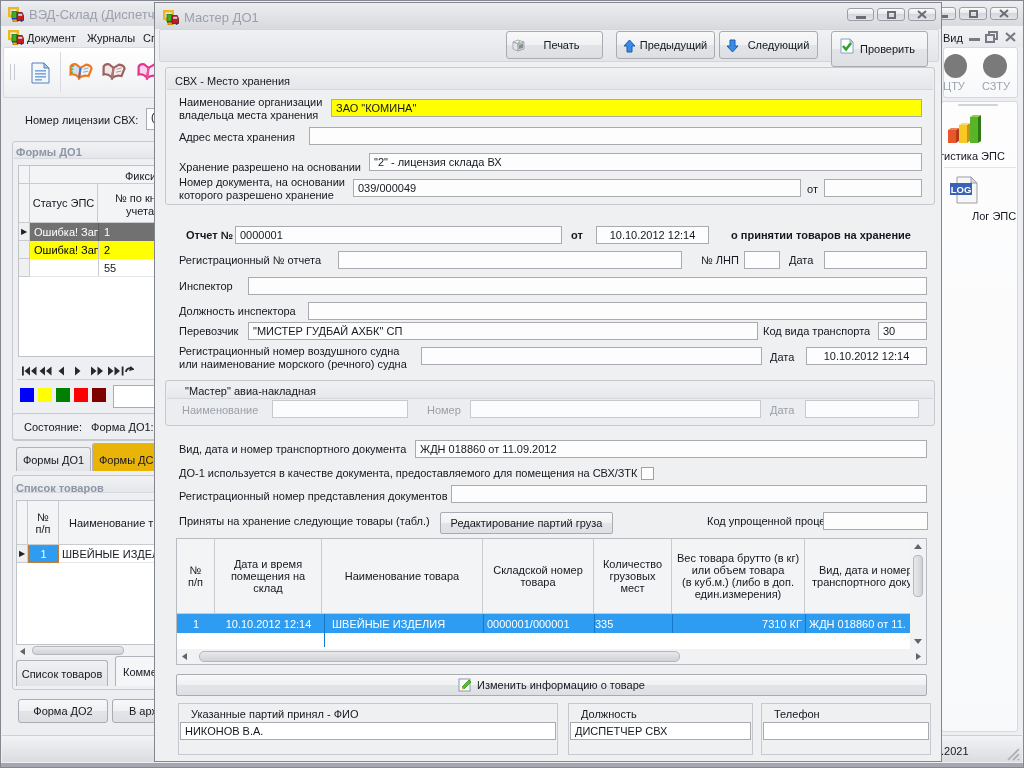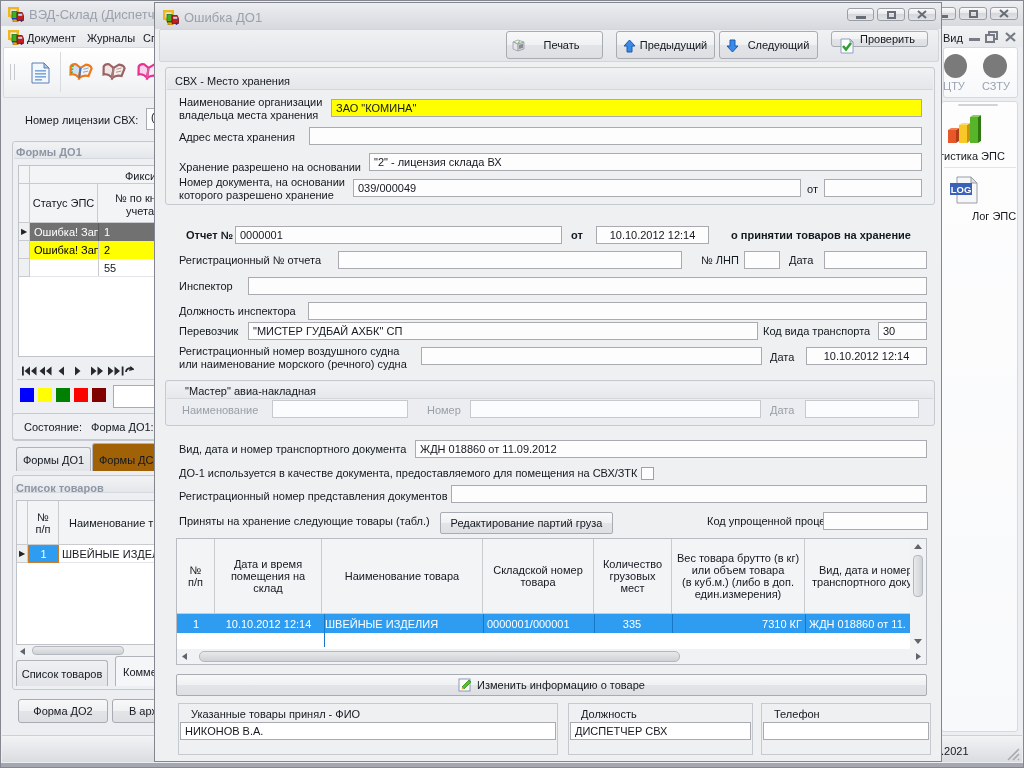--- a/index.html
+++ b/index.html
@@ -155,21 +155,21 @@
 <div class="abs" style="left:38px;top:388px;width:14px;height:14px;background:#ffff00;"></div>
 <div class="abs" style="left:56px;top:388px;width:14px;height:14px;background:#008000;"></div>
 <div class="abs" style="left:74px;top:388px;width:14px;height:14px;background:#ff0000;"></div>
 <div class="abs" style="left:92px;top:388px;width:14px;height:14px;background:#800000;"></div>
 <div class="inp" style="left:113px;top:385px;width:45px;height:23px;background:#fff;"></div>
 
 <div class="abs" style="left:12px;top:413px;width:286px;height:27px;border:1px solid #c6cad0;border-radius:3px;background:#edeff2;"></div>
 <div class="lbl" style="left:24px;top:421px;">Состояние:&nbsp;&nbsp;&nbsp;Форма ДО1:</div>
 
 <div class="abs" style="left:16px;top:447px;width:75px;height:24px;border:1px solid #b0b3ba;border-bottom:none;border-radius:3px 3px 0 0;background:linear-gradient(#eef0f2,#e2e4e8);text-align:center;padding-top:6px;font-size:11px;">Формы ДО1</div>
-<div class="abs" style="left:92px;top:443px;width:66px;height:28px;border:1px solid #b0b3ba;border-bottom:none;border-radius:3px 3px 0 0;background:#a16207;text-align:left;padding:10px 0 0 6px;font-size:11px;white-space:nowrap;overflow:hidden;">Формы ДС</div>
+<div class="abs" style="left:92px;top:443px;width:66px;height:28px;border:1px solid #b0b3ba;border-bottom:none;border-radius:3px 3px 0 0;background:#eab308;text-align:left;padding:10px 0 0 6px;font-size:11px;white-space:nowrap;overflow:hidden;">Формы ДС</div>
 
 <div class="grp" style="left:12px;top:475px;width:286px;height:215px;background:#edeff2;">
   <div class="abs" style="left:1px;right:1px;top:1px;height:16px;background:linear-gradient(#f1f2f4,#e4e7ea);border-bottom:1px solid #d6d9dd;border-radius:3px 3px 0 0;"></div>
 </div>
 <div class="lbl gr-lbl" style="left:16px;top:482px;">Список товаров</div>
 
 <div class="abs" style="left:16px;top:500px;width:282px;height:145px;background:#fff;border:1px solid #c0c3c8;border-right:none;overflow:hidden;">
   <div class="hcell" style="left:0;top:0;width:11px;height:44px;"></div>
   <div class="hcell" style="left:11px;top:0;width:31px;height:44px;">№<br>п/п</div>
   <div class="hcell" style="left:42px;top:0;right:0;height:44px;border-right:none;justify-content:flex-start;padding-left:10px;">Наименование т</div>
@@ -237,21 +237,21 @@
   <svg class="abs" style="left:8px;top:6px;" width="16" height="16" viewBox="0 0 16 16">
       <rect x="1.2" y="2.2" width="8.6" height="7.6" fill="none" stroke="#f0b71c" stroke-width="2.4"></rect>
       <path d="M1 10 l2 2 h2 l-1.5 -2 z" fill="#f0b71c"></path>
       <rect x="4" y="5.5" width="5" height="7" fill="#3fae22" stroke="#1e7a10" stroke-width="0.8"></rect>
       <rect x="4" y="12" width="6" height="1.8" fill="#1a3fd4"></rect>
       <path d="M5 13.5 h5 v2.5 h-5 z" fill="#e8a818" stroke="#a87808" stroke-width="0.8"></path>
       <path d="M9 6.5 h5.2 l1.3 3 v5 h-6.5 z" fill="#c41e1e" stroke="#7a0f0f" stroke-width="0.8"></path>
       <rect x="10.2" y="7.8" width="4" height="2" fill="#bcdcf8"></rect>
       <circle cx="13.5" cy="14.8" r="1.1" fill="#1a2f9a"></circle>
     </svg>
-  <div class="abs titletext" style="left:29px;top:7px;">Ошибка ДО1</div>
+  <div class="abs titletext" style="left:29px;top:7px;">Мастер ДО1</div>
   <div class="caps" style="left:692px;top:5px;gap:3px;">
     <div class="capbtn" style="width:27px;">
         <div style="position:absolute;left:8px;top:7px;width:10px;height:3px;background:#676c75;"></div>
       </div>
     <div class="capbtn">
         <div style="width:9px;height:8px;border:2px solid #676c75;"></div>
       </div>
     <div class="capbtn">
         <svg width="10" height="9">
           <path d="M1 1 L9 8 M9 1 L1 8" stroke="#676c75" stroke-width="2"></path>
@@ -275,21 +275,21 @@
         <path d="M6.5 1 L12 7 H9 V13 H4 V7 H1 Z" fill="#3b8ae8" stroke="#1a5cb0"></path>
       </svg>
     <span style="margin-left:16px;">Предыдущий</span>
     </div>
   <div class="btn" style="left:564px;top:28px;width:99px;height:28px;">
     <svg class="abs" style="left:6px;top:7px;" width="13" height="14" viewBox="0 0 13 14">
         <path d="M6.5 13 L12 7 H9 V1 H4 V7 H1 Z" fill="#3b8ae8" stroke="#1a5cb0"></path>
       </svg>
     <span style="margin-left:20px;">Следующий</span>
     </div>
-  <div class="btn" style="left:676px;top:28px;width:97px;height:16px;">
+  <div class="btn" style="left:676px;top:28px;width:97px;height:36px;">
     <svg class="abs" style="left:8px;top:6px;" width="14" height="16" viewBox="0 0 14 16">
         <path d="M1 1 h9 l3 3 v11 h-12 z" fill="#fff" stroke="#8aa0c0"></path>
         <path d="M10 1 l3 3 h-3 z" fill="#d8e0ea" stroke="#8aa0c0"></path>
         <path d="M3 8 l3 3.5 l5 -6.5" fill="none" stroke="#2ca32c" stroke-width="2.6"></path>
       </svg>
     <span style="margin-left:16px;">Проверить</span>
     </div>
 
   <div class="grp" style="left:10px;top:64px;width:770px;height:138px;background:#eef0f2;">
     <div class="abs" style="left:1px;right:1px;top:1px;height:21px;background:linear-gradient(#f0f1f3,#e4e6ea);border-bottom:1px solid #d4d7dc;border-radius:3px 3px 0 0;"></div>
@@ -367,23 +367,23 @@
     <div class="hcell" style="left:306px;top:0;width:111px;height:75px;">Складской номер<br>товара</div>
     <div class="hcell" style="left:495px;top:0;width:133px;height:75px;">Вес товара брутто (в кг)<br>или объем товара<br>(в куб.м.) (либо в доп.<br>един.измерения)</div>
     <div class="hcell" style="left:417px;top:0;width:78px;height:75px;">Количество<br>грузовых<br>мест</div>
     <div class="hcell" style="left:628px;top:0;width:105px;height:75px;border-right:none;overflow:hidden;">
         <div style="position:absolute;left:0;top:25px;width:200px;text-align:left;white-space:nowrap;"><span style="margin-left:14px;">Вид, дата и номер</span><br><span style="margin-left:7px;">транспортного документа</span></div>
       </div>
 
     <div class="abs" style="left:0;top:75px;width:733px;height:19px;background:#2e9cf0;color:#fff;font-size:11px;">
       <span class="abs" style="left:0;top:4px;width:38px;text-align:center;">1</span>
       <span class="abs" style="left:38px;top:4px;width:107px;text-align:center;">10.10.2012 12:14</span>
-      <span class="abs" style="left:147px;top:4px;border-left:1px solid #1878c8;padding-left:0;height:33px;margin-top:-4px;padding-top:4px;">ШВЕЙНЫЕ ИЗДЕЛИЯ</span>
+      <span class="abs" style="left:147px;top:4px;border-left:1px solid #1878c8;padding-left:7px;height:33px;margin-top:-4px;padding-top:4px;">ШВЕЙНЫЕ ИЗДЕЛИЯ</span>
       <span class="abs" style="left:306px;top:4px;border-left:1px solid #1878c8;padding-left:3px;height:19px;margin-top:-4px;padding-top:4px;">0000001/000001</span>
-      <span class="abs" style="left:417px;top:0px;border-left:1px solid #1878c8;width:78px;height:19px;padding-top:4px;text-align:center;padding-right:3px;">335</span>
+      <span class="abs" style="left:417px;top:0px;border-left:1px solid #1878c8;width:78px;height:19px;padding-top:4px;text-align:left;padding-right:3px;">335</span>
       <span class="abs" style="left:495px;top:0px;border-left:1px solid #1878c8;width:133px;height:19px;padding-top:4px;text-align:right;padding-right:3px;">7310 КГ</span>
       <span class="abs" style="left:628px;top:0px;border-left:1px solid #1878c8;height:19px;padding-top:4px;padding-left:3px;">ЖДН 018860 от 11.</span>
     </div>
 
     <div class="abs" style="left:733px;top:0;width:16px;height:110px;background:#f1f2f4;">
       <svg class="abs" style="left:4px;top:5px;" width="8" height="5">
           <path d="M0 5 L4 0 L8 5 Z" fill="#60646c"></path>
         </svg>
       <div class="abs" style="left:3px;top:16px;width:10px;height:42px;background:linear-gradient(90deg,#e8e9eb,#cfd2d6);border:1px solid #b4b7bd;border-radius:4px;"></div>
       <svg class="abs" style="left:4px;top:100px;" width="8" height="5">
@@ -404,21 +404,21 @@
 
   <div class="btn" style="left:21px;top:671px;width:751px;height:22px;border-radius:2px;">
     <svg width="14" height="14" viewBox="0 0 14 14" style="margin-right:5px;">
         <rect x="1" y="1" width="11" height="12" fill="#fff" stroke="#8a98b8"></rect>
         <path d="M4 9 L11 2 L13 4 L6 11 z" fill="#58c22a" stroke="#2f8a12" stroke-width="0.8"></path>
         <path d="M4 9 L6 11 L3.5 11.8 z" fill="#f0c040"></path>
       </svg>
     Изменить информацию о товаре</div>
 
   <div class="abs" style="left:23px;top:700px;width:380px;height:52px;border:1px solid #c6cad0;background:#eef0f2;"></div>
-  <div class="lbl" style="left:36px;top:705px;">Указанные товары принял - ФИО</div>
+  <div class="lbl" style="left:36px;top:705px;">Указанные партий принял - ФИО</div>
   <div class="inp" style="left:25px;top:719px;width:376px;background:#fff;">НИКОНОВ В.А.</div>
   <div class="abs" style="left:413px;top:700px;width:185px;height:52px;border:1px solid #c6cad0;background:#eef0f2;"></div>
   <div class="lbl" style="left:426px;top:705px;">Должность</div>
   <div class="inp" style="left:415px;top:719px;width:181px;background:#fff;">ДИСПЕТЧЕР СВХ</div>
   <div class="abs" style="left:606px;top:700px;width:170px;height:52px;border:1px solid #c6cad0;background:#eef0f2;"></div>
   <div class="lbl" style="left:619px;top:705px;">Телефон</div>
   <div class="inp" style="left:608px;top:719px;width:166px;background:#fff;"></div>
 </div>
 
 </body></html>

